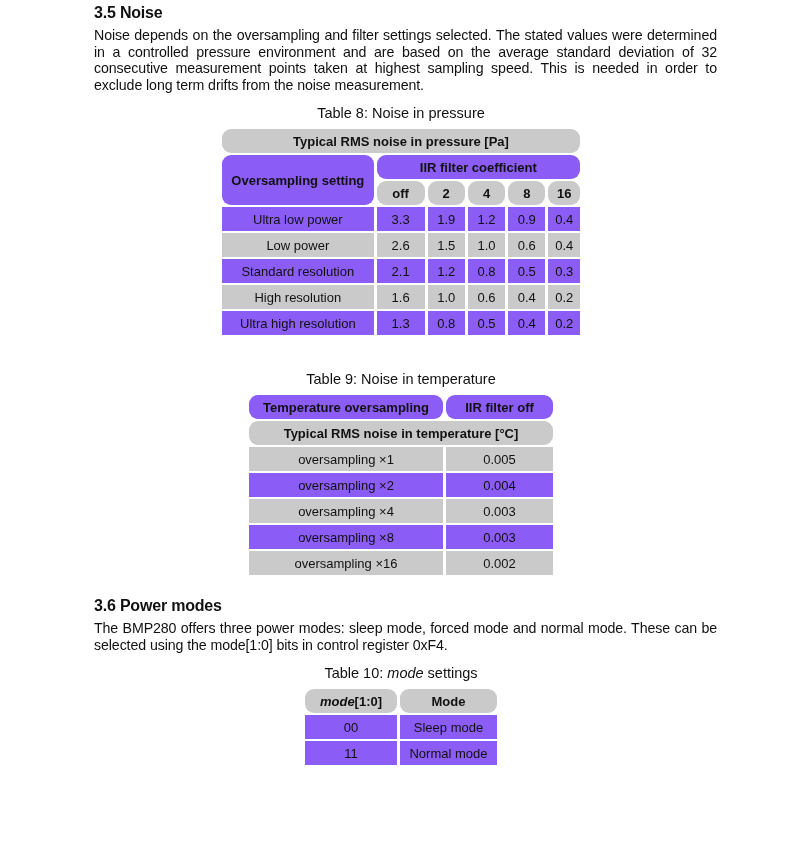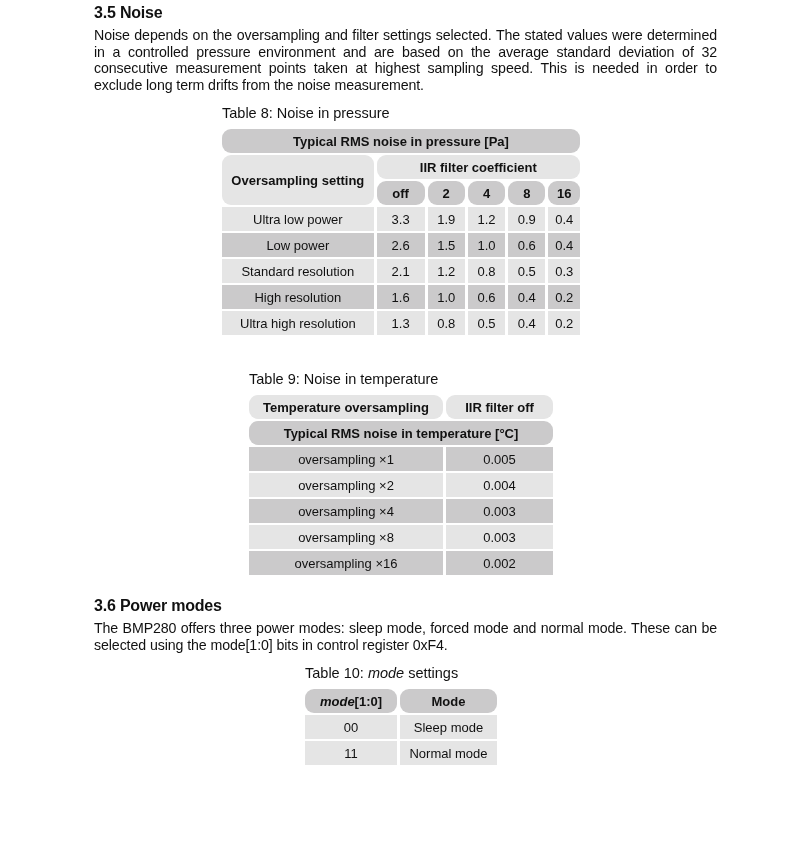--- a/index.html
+++ b/index.html
@@ -1,24 +1,24 @@
 <!DOCTYPE html>
 <html><head>
 <meta charset="utf-8">
 <style>
   html, body { margin:0; padding:0; background:#ffffff; }
   body { width:786px; height:843px; position:relative; font-family:"Liberation Sans", sans-serif; color:#111; overflow:hidden; }
   .h { position:absolute; left:90px; font-weight:bold; font-size:16px; margin:4px; letter-spacing:-0.2px; }
   .p { position:absolute; left:90px; width:623px; font-size:14.2px; line-height:16.7px; text-align:justify; margin:4px; letter-spacing:-0.1px; }
-  .cap { position:absolute; text-align:left; font-size:14.5px; }
+  .cap { position:absolute; text-align:center; font-size:14.5px; }
   table { position:absolute; border-collapse:separate; border-spacing:3px 2px; font-size:13px; }
   td, th { text-align:center; padding:0; height:24px; }
   th { font-weight:bold;border-radius:9px; }
   .dk { background:#cbcacb; }
-  .lt { background:#e5e5e5; }
+  .lt { background:#8b5cf6; }
 </style>
 </head>
 <body>
 
 <h2 class="h" style="top:0px;">3.5 Noise</h2>
 <p class="p" style="top:23px;">Noise depends on the oversampling and filter settings selected. The stated values were determined in a controlled pressure environment and are based on the average standard deviation of 32 consecutive measurement points taken at highest sampling speed. This is needed in order to exclude long term drifts from the noise measurement.</p>
 
 <div class="cap" style="left:222px; width:358px; top:105px;">Table 8: Noise in pressure</div>
 <table style="left:219px; top:127px; width:364px;">
   <tbody>

